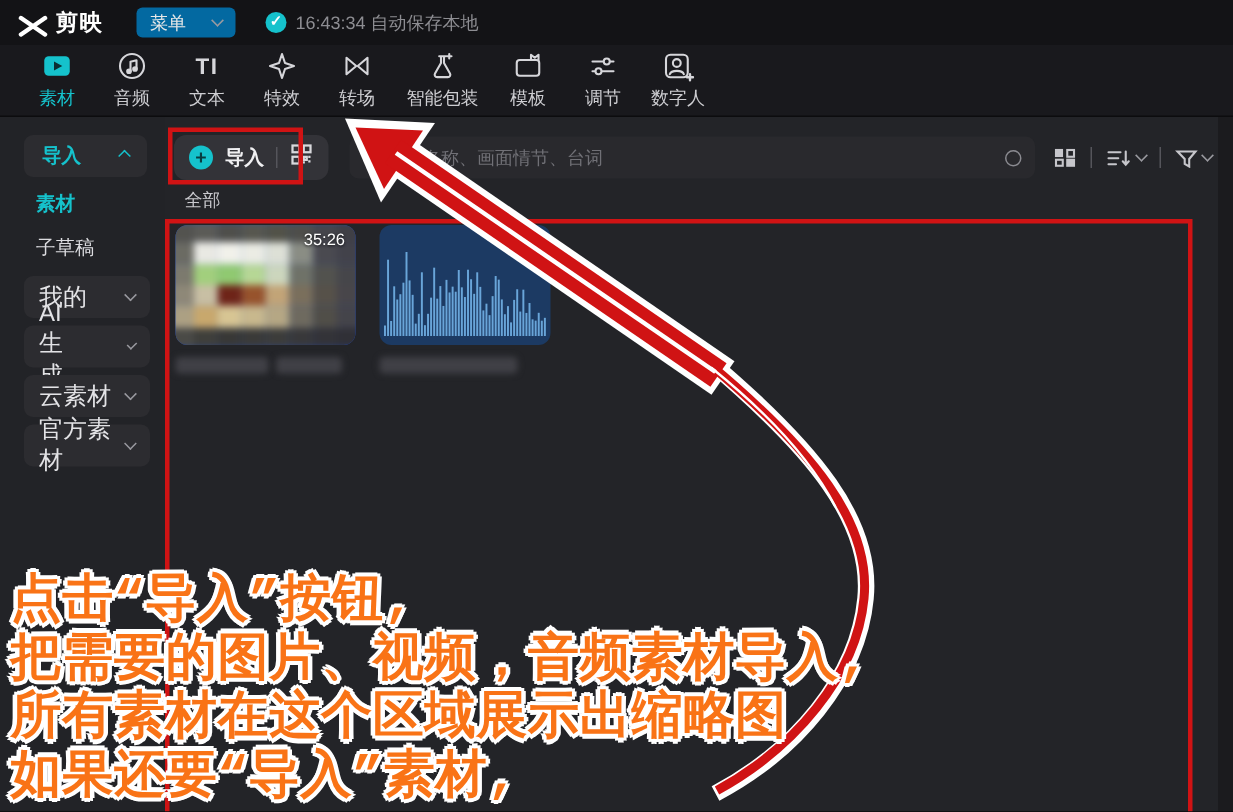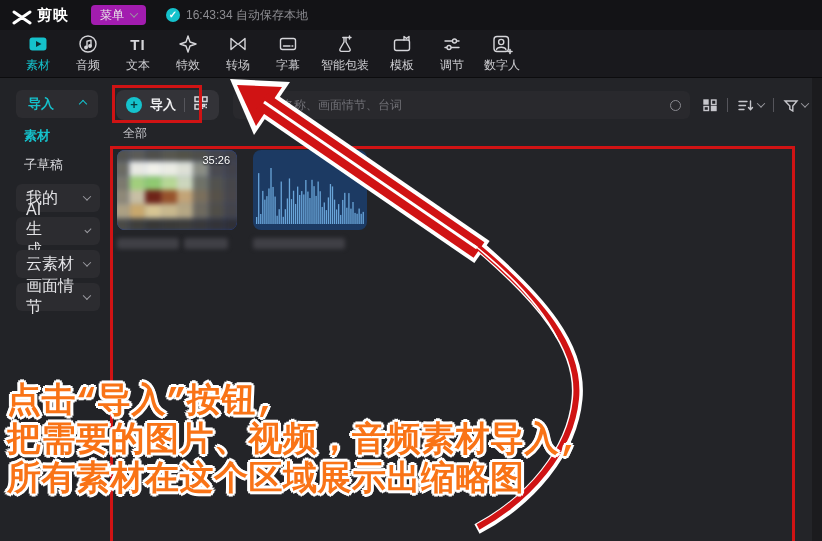--- a/index.html
+++ b/index.html
@@ -8,22 +8,22 @@
     position:relative; width:822px; height:541px; overflow:hidden;
     background:#232428; font-family:"Liberation Sans",sans-serif; color:#e6e6e6;
     -webkit-font-smoothing:antialiased;
   }
   
   .topbar { position:absolute; left:0; top:0; right:0; height:30px; background:#131316;
     display:flex; align-items:center; padding-left:12px; z-index:5;}
   .logo { display:flex; align-items:flex-end; gap:5px; }
   .logo-mark { display:inline-flex; }
   .logo-text { font-size:15px; font-weight:bold; color:#fff; letter-spacing:1px; }
-  .menu-btn { margin-left:22px; background:#a21caf; border-radius:4px; height:20px;
-    display:flex; align-items:center; gap:7px; padding:0 9px; font-size:12px; color:#e8e8e8; cursor:pointer;}
+  .menu-btn { margin-left:22px; background:#0369a1; border-radius:4px; height:20px;
+    display:flex; align-items:center; gap:18px; padding:0 9px; font-size:12px; color:#e8e8e8; cursor:pointer;}
   .autosave { margin-left:20px; display:flex; align-items:center; gap:6px; font-size:12px; color:#8d8d92;}
   .save-check { width:14px; height:14px; border-radius:50%; background:#15c2cc; color:#fff;
     font-size:10px; line-height:14px; text-align:center; font-weight:bold;}
   
   .tabbar { position:absolute; left:0; top:30px; right:0; height:48px; background:#19191d;
     display:flex; align-items:center; padding-left:13px; border-bottom:1px solid #0c0c0e; z-index:5;}
   .tab { width:50px; display:flex; flex-direction:column; align-items:center; gap:2px; cursor:pointer;}
   .tab.wide { width:64px; }
   .tab .tlabel { font-size:12px; color:#cdcdd1; white-space:nowrap; }
   .tab.active .tlabel { color:#15c2cc; }
@@ -154,29 +154,20 @@
       <span class="tlabel">特效</span>
     </div>
     <div class="tab">
       <span class="ticon">
         <svg width="22" height="22" viewBox="0 0 22 22">
             <path d="M4 5.5 L10.5 11 L4 16.5 Z M18 5.5 L11.5 11 L18 16.5 Z"></path>
           </svg>
       </span>
       <span class="tlabel">转场</span>
     </div>
-    <div class="tab">
-      <span class="ticon">
-        <svg width="22" height="22" viewBox="0 0 22 22">
-            <rect x="3.5" y="5.5" width="15" height="11" rx="2"></rect>
-            <path d="M6.5 13 H13 M15 13 H15.8"></path>
-          </svg>
-      </span>
-      <span class="tlabel">字幕</span>
-    </div>
     <div class="tab wide">
       <span class="ticon">
         <svg width="22" height="22" viewBox="0 0 22 22">
             <path d="M8.8 4.5 h4.4 M10 4.5 v4.5 L6 16 a1.6 1.6 0 0 0 1.4 2.4 h7.2 A1.6 1.6 0 0 0 16 16 L12 9 V4.5"></path>
             <path d="M15.5 3 v3 M14 4.5 h3"></path>
           </svg>
       </span>
       <span class="tlabel">智能包装</span>
     </div>
     <div class="tab">
@@ -228,21 +219,21 @@
     </div>
     <div class="side-drop" style="top:139px;gap:32px;">
       <span>AI 生成</span>
       <span class="chev down"></span>
     </div>
     <div class="side-drop" style="top:172px;">
       <span>云素材</span>
       <span class="chev down"></span>
     </div>
     <div class="side-drop" style="top:205px;">
-      <span>画面情节</span>
+      <span>官方素材</span>
       <span class="chev down"></span>
     </div>
   </div>
 
   <div class="main">
     <div class="toolbar">
       <div class="import-group">
         <span class="plus-circle">+</span>
         <span class="import-label">导入</span>
         <span class="vsep"></span>
@@ -431,15 +422,16 @@
     <path d="M472 242 C 543 301 581 349 576 399 C 571 451 529 499 478 527" stroke="#d01314" stroke-width="6" fill="none"></path>
 
     <line x1="264" y1="102" x2="477" y2="248" stroke="#fff" stroke-width="3"></line>
     <path d="M474 245 C 510 274 540 305 557 338" stroke="#fff" stroke-width="1.6" fill="none"></path>
   </svg>
 
   <div class="annos">
     <div class="anno-line">点击“导入”按钮,</div>
     <div class="anno-line">把需要的图片、视频，音频素材导入,</div>
     <div class="anno-line">所有素材在这个区域展示出缩略图</div>
+    <div class="anno-line">如果还要“导入”素材,</div>
   </div>
 
 </div>
 
 </body></html>

